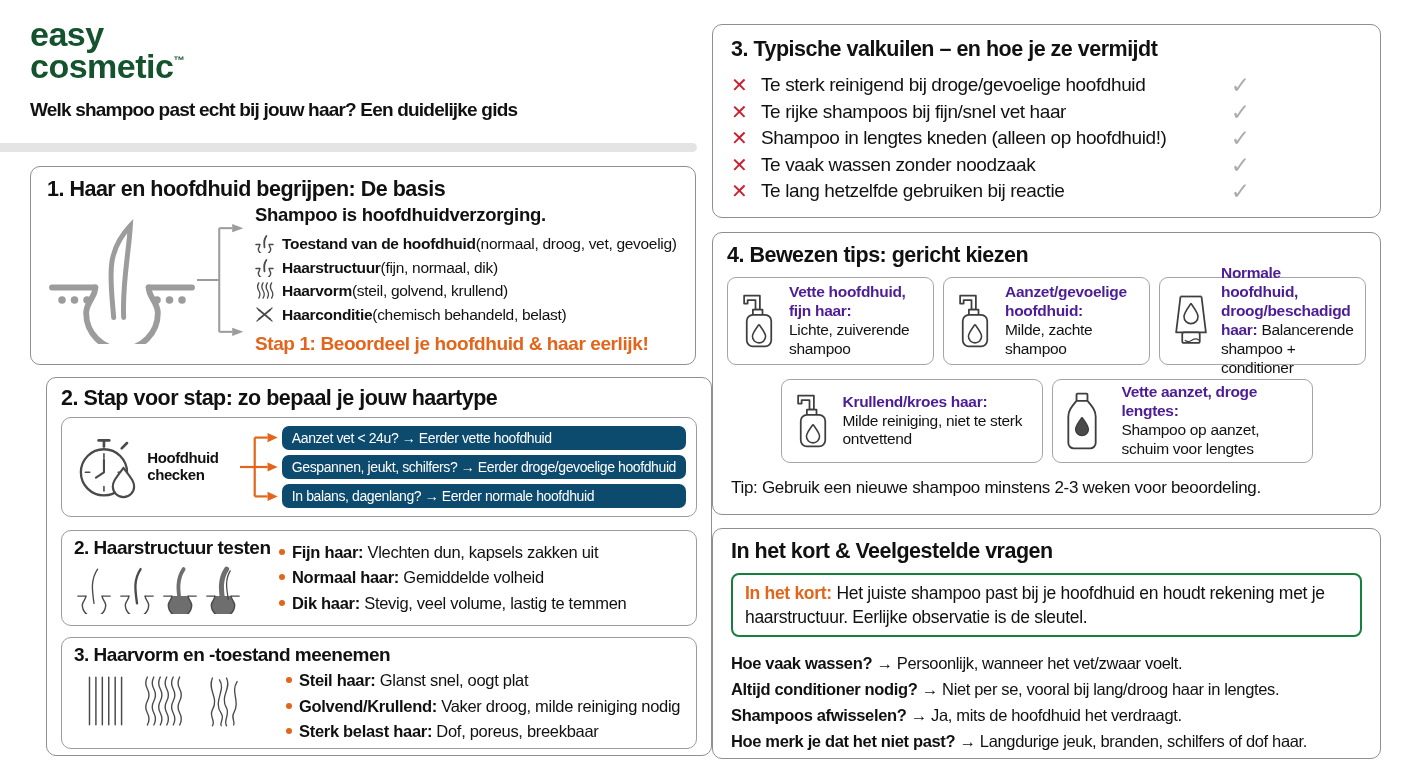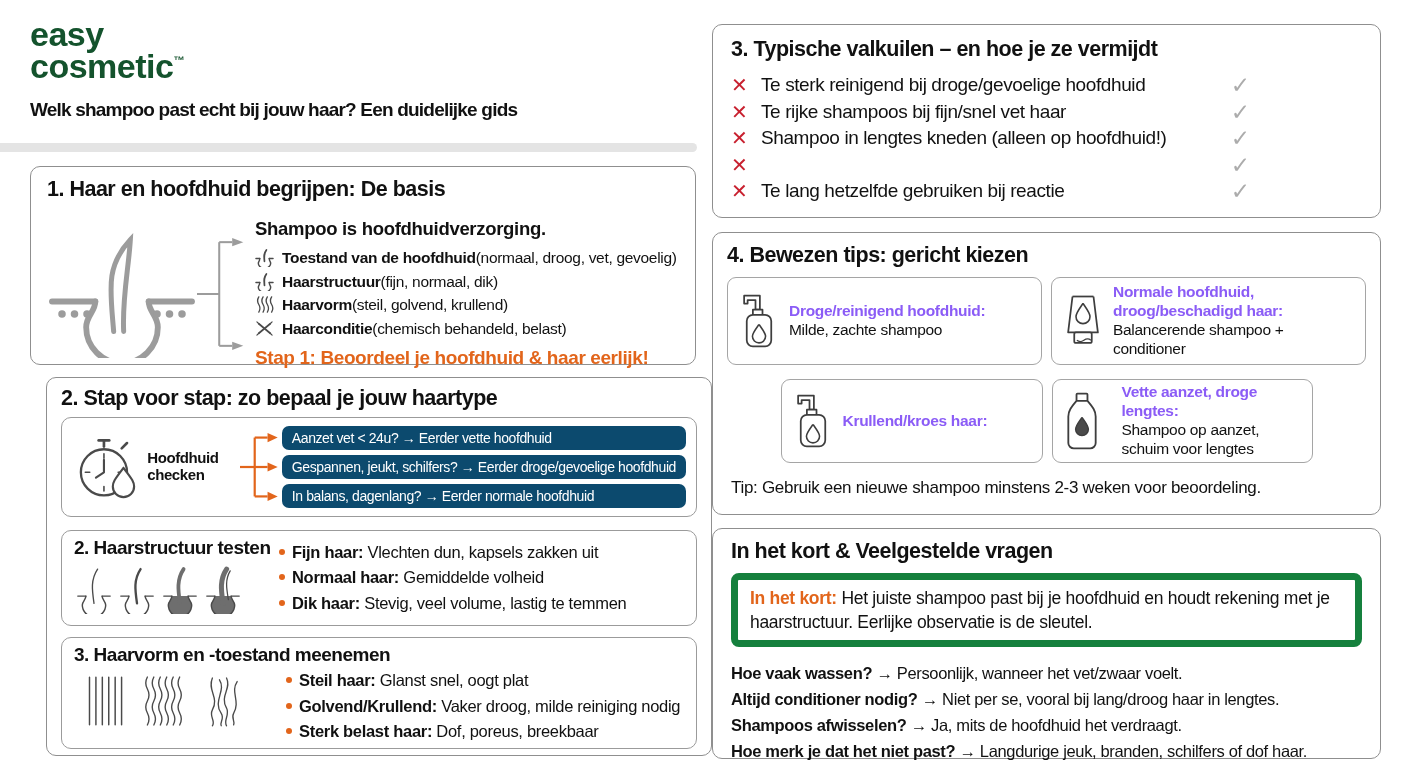--- a/index.html
+++ b/index.html
@@ -21,21 +21,21 @@
   .box h2 { font-size:21.5px; letter-spacing:-.5px; white-space:nowrap; }
   .subbox { border:1.5px solid #9B9B9B; border-radius:10px; background:#fff; }
 
   #box1 { left:30px; top:166px; width:666px; height:199px; padding:10px 16px; }
   #box2 { left:46px; top:377px; width:666px; height:379px; padding:8px 14px; }
   #box3 { left:712px; top:24px;  width:669px; height:194px; padding:12px 18px; }
   #box4 { left:712px; top:232px; width:669px; height:283px; padding:10px 14px; }
   #box5 { left:712px; top:528px; width:669px; height:231px; padding:10px 18px; }
 
   
-  .b1-row { display:flex; align-items:center; margin-top:16px; }
+  .b1-row { display:flex; align-items:center; margin-top:2px; }
   .b1-text { margin-left:8px; }
   .b1-lead { font-size:18.5px; font-weight:bold; letter-spacing:-.3px; margin-bottom:6px; }
   .b1-item { font-size:15.5px; letter-spacing:-.3px; line-height:1.52; display:flex; align-items:center; white-space:nowrap; }
   .b1-item .mini { margin-right:8px; flex:0 0 auto; }
   .term { font-weight:bold; }
   .callout { color:#E2651B; font-weight:bold; font-size:19px; letter-spacing:-.4px; margin-top:7px; white-space:nowrap; }
 
   
   #subA { margin-top:6px; height:100px; padding:4px 10px; display:flex; align-items:center; }
   .subA-label { width:96px; font-size:15px; font-weight:bold; line-height:1.12; letter-spacing:-.4px; margin-left:6px; }
@@ -66,28 +66,28 @@
   
   #box4 h2 { margin-bottom:9px; }
   .card-row { display:flex; gap:9px; }
   .card-row2 { display:flex; gap:9px; justify-content:center; margin-top:14px; }
   .card { border:1px solid #A5A5A5; border-radius:9px; padding:6px 10px;
           display:flex; align-items:center; gap:9px; background:#fff; }
   .card-row .card { flex:1; height:88px; }
   .card-row2 .card { height:84px; }
   #card4 { width:262px; } #card5 { width:261px;gap:21px; }
   .card-text { font-size:15.5px; line-height:1.22; letter-spacing:-.3px; }
-  .card-label { color:#8b5cf6; font-weight:bold; display:block; }
+  .card-label { color:#4c1d95; font-weight:bold; display:block; }
   .card.inline .card-label { display:inline; }
   .card svg { flex:0 0 auto; }
   .tip { font-size:17px; letter-spacing:-.3px; margin-top:15px; margin-left:4px; }
 
   
   #box5 h2 { margin-bottom:9px; }
-  .summary { border:7px solid #15803d; border-radius:8px; padding:6px 12px;
+  .summary { border:2px solid #15803d; border-radius:8px; padding:6px 12px;
              font-size:17.5px; letter-spacing:-.3px; line-height:1.38; }
   .summary-label { color:#E2651B; font-weight:bold; }
   .faq { margin-top:13px; }
   .faq-line { font-size:16.5px; letter-spacing:-.35px; line-height:1.58; white-space:nowrap; }
 
   svg { display:block; }
 </style>
 </head>
 <body>
 
@@ -307,20 +307,21 @@
       <span class="pit-text">Te rijke shampoos bij fijn/snel vet haar</span>
       <span class="checkmark">✓</span>
     </div>
   <div class="pit-row">
       <span class="xmark">✕</span>
       <span class="pit-text">Shampoo in lengtes kneden (alleen op hoofdhuid!)</span>
       <span class="checkmark">✓</span>
     </div>
   <div class="pit-row">
       <span class="xmark">✕</span>
+      <span class="pit-text">Te vaak wassen zonder noodzaak</span>
       <span class="checkmark">✓</span>
     </div>
   <div class="pit-row">
       <span class="xmark">✕</span>
       <span class="pit-text">Te lang hetzelfde gebruiken bij reactie</span>
       <span class="checkmark">✓</span>
     </div>
 </div>
 
 <div class="box" id="box4">
@@ -328,21 +329,32 @@
   <div class="card-row">
     <div class="card">
       <svg width="42" height="62" viewBox="0 0 48 68">
           <g stroke="#3E3E3E" fill="#fff" stroke-width="2" stroke-linejoin="round">
             <path d="M7 5 H25 V21 H20 V10 H11 V14 H7 Z"></path>
             <rect x="17" y="21" width="11" height="6"></rect>
             <rect x="10" y="27" width="28" height="36" rx="7"></rect>
             <path d="M24 38 c5 7 7.5 10 7.5 13.5 a7.5 7.5 0 0 1 -15 0 c0 -3.5 2.5 -6.5 7.5 -13.5" fill="none" stroke-width="1.8"></path>
           </g>
         </svg>
-      <div class="card-text"><span class="card-label">Droge/reinigend hoofdhuid:</span><span>Milde, zachte shampoo</span></div>
+      <div class="card-text"><span class="card-label">Vette hoofdhuid, fijn haar:</span><span>Lichte, zuiverende shampoo</span></div>
+    </div>
+    <div class="card">
+      <svg width="42" height="62" viewBox="0 0 48 68">
+          <g stroke="#3E3E3E" fill="#fff" stroke-width="2" stroke-linejoin="round">
+            <path d="M7 5 H25 V21 H20 V10 H11 V14 H7 Z"></path>
+            <rect x="17" y="21" width="11" height="6"></rect>
+            <rect x="10" y="27" width="28" height="36" rx="7"></rect>
+            <path d="M24 38 c5 7 7.5 10 7.5 13.5 a7.5 7.5 0 0 1 -15 0 c0 -3.5 2.5 -6.5 7.5 -13.5" fill="none" stroke-width="1.8"></path>
+          </g>
+        </svg>
+      <div class="card-text"><span class="card-label">Aanzet/gevoelige hoofdhuid:</span><span>Milde, zachte shampoo</span></div>
     </div>
     <div class="card inline">
       <svg width="42" height="62" viewBox="0 0 48 68">
           <g stroke="#3E3E3E" fill="none" stroke-width="2" stroke-linejoin="round">
             <path d="M12 6 H36"></path>
             <path d="M12 6 L7 47 H41 L36 6"></path>
             <rect x="14" y="47" width="20" height="12" rx="2" fill="#fff"></rect>
             <path d="M17 56 q3.5 3 8 0 q4.5 -3 8 0" stroke-width="1.4"></path>
             <path d="M24 14 c5.5 8 8 11 8 15 a8 8 0 0 1 -16 0 c0 -4 2.5 -7 8 -15" stroke-width="1.8"></path>
           </g>
@@ -353,21 +365,21 @@
   <div class="card-row2">
     <div class="card" id="card4">
       <svg width="42" height="62" viewBox="0 0 48 68">
           <g stroke="#3E3E3E" fill="#fff" stroke-width="2" stroke-linejoin="round">
             <path d="M7 5 H25 V21 H20 V10 H11 V14 H7 Z"></path>
             <rect x="17" y="21" width="11" height="6"></rect>
             <rect x="10" y="27" width="28" height="36" rx="7"></rect>
             <path d="M24 38 c5 7 7.5 10 7.5 13.5 a7.5 7.5 0 0 1 -15 0 c0 -3.5 2.5 -6.5 7.5 -13.5" fill="none" stroke-width="1.8"></path>
           </g>
         </svg>
-      <div class="card-text"><span class="card-label">Krullend/kroes haar:</span></div>
+      <div class="card-text"><span class="card-label">Krullend/kroes haar:</span><span>Milde reiniging, niet te sterk ontvettend</span></div>
     </div>
     <div class="card" id="card5">
       <svg width="38" height="62" viewBox="0 0 40 68">
           <g stroke="#3E3E3E" fill="none" stroke-width="2" stroke-linejoin="round">
             <rect x="14" y="4" width="12" height="8" rx="1" fill="#fff"></rect>
             <path d="M14 12 C8 19 5 23 5 29 V58 a6 6 0 0 0 6 6 h18 a6 6 0 0 0 6 -6 V29 C35 23 32 19 26 12"></path>
             <path d="M20 30 c4.5 6.5 7 9.5 7 13 a7 7 0 0 1 -14 0 c0 -3.5 2.5 -6.5 7 -13" fill="#4A4A4A" stroke-width="1.6"></path>
           </g>
         </svg>
       <div class="card-text"><span class="card-label">Vette aanzet, droge lengtes:</span><span>Shampoo op aanzet, schuim voor lengtes</span></div>

